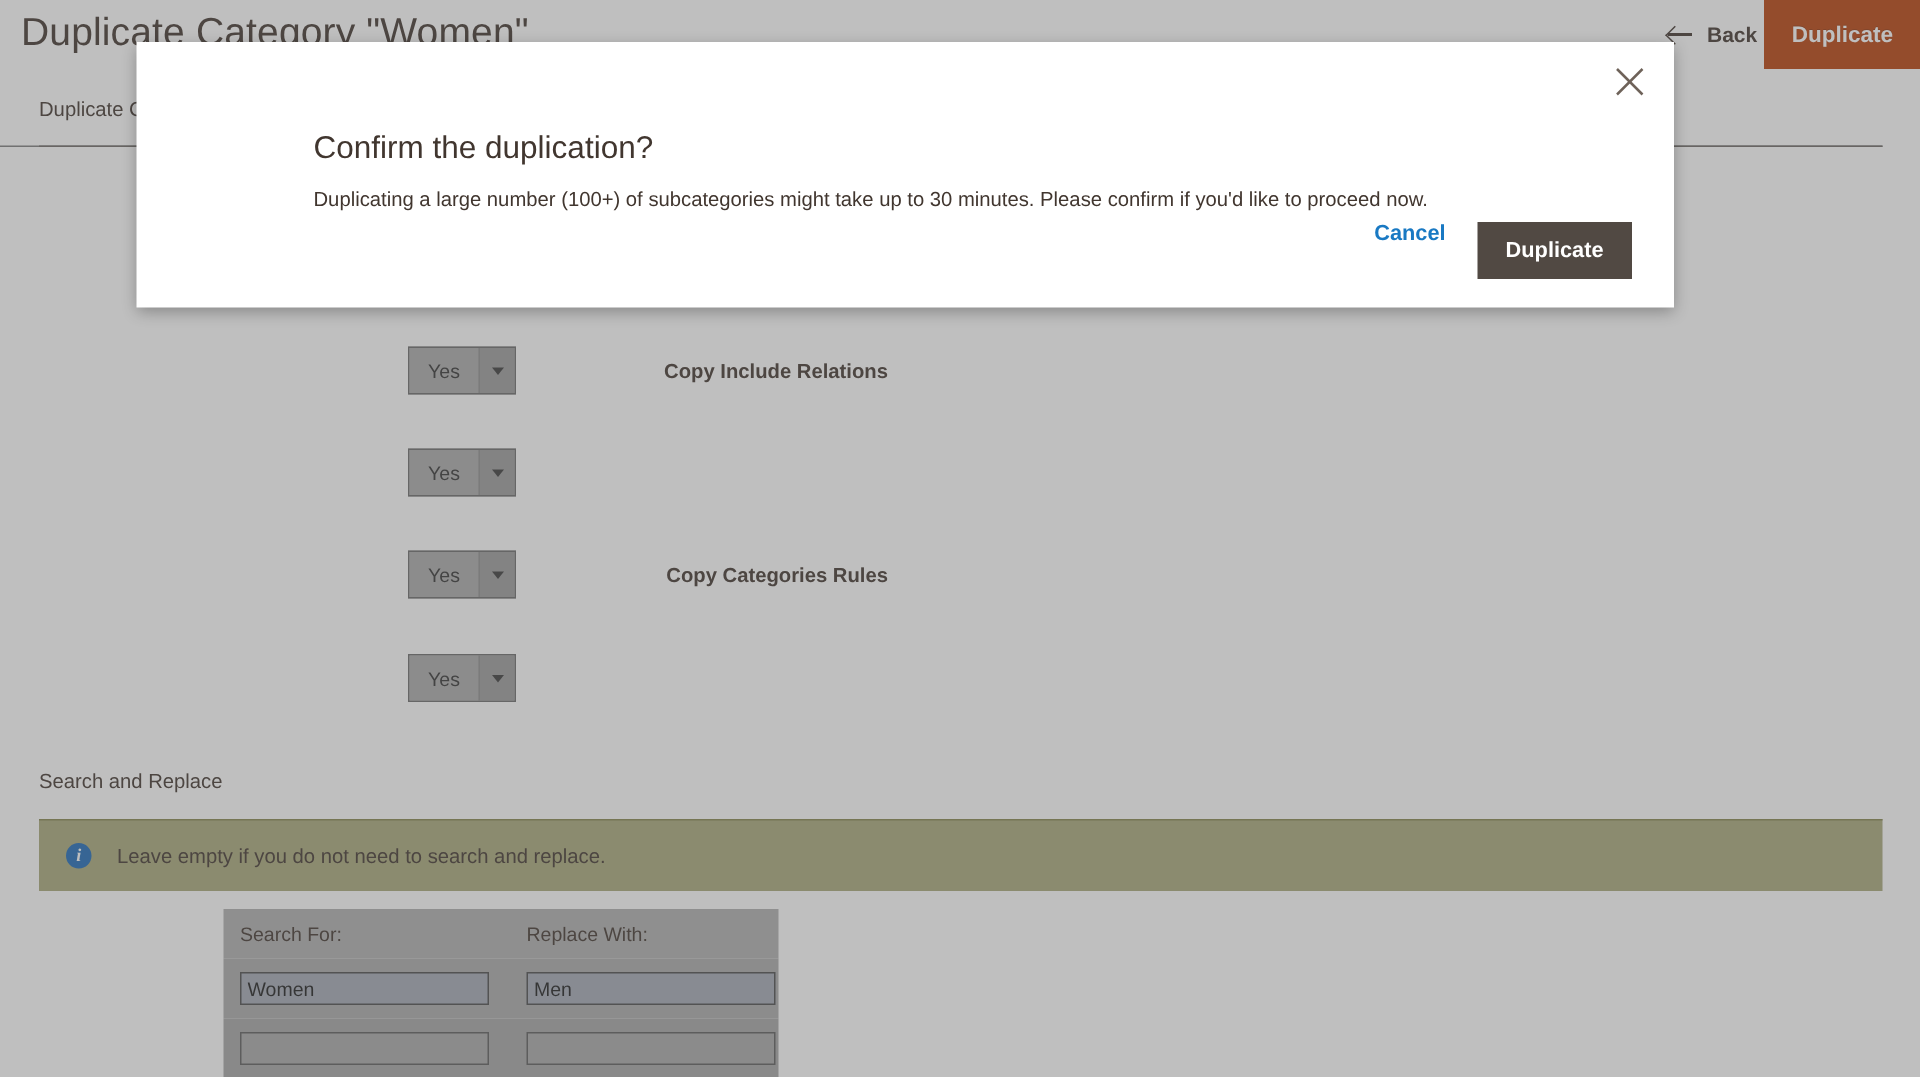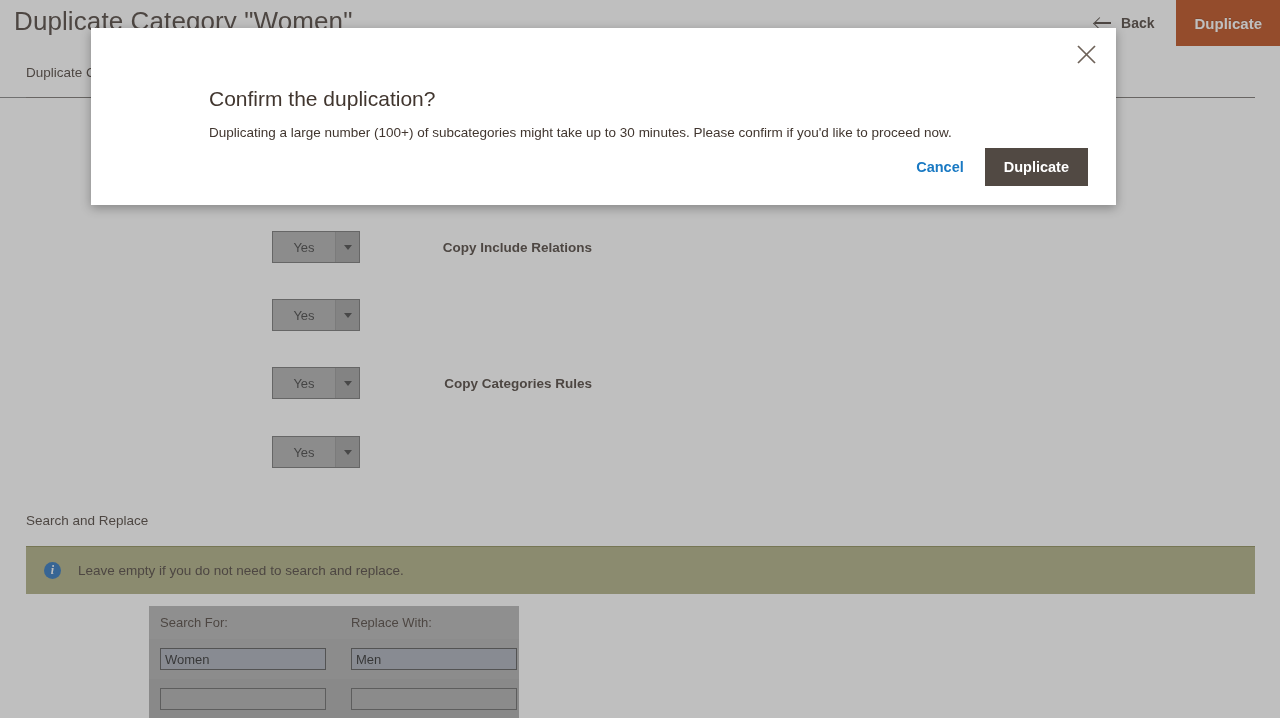--- a/index.html
+++ b/index.html
@@ -45,21 +45,21 @@
     height: 46px;
   }
 
   .back-link {
     display: flex;
     align-items: center;
     gap: 9px;
     font-size: 14px;
     font-weight: bold;
     color: #41362f;
-    margin-right: 22px;
+    margin-right: 5px;
     cursor: pointer;
   }
   .back-arrow {
     display: inline-block;
     width: 17px;
     height: 14px;
     position: relative;
   }
   .back-arrow::before {
     content: "";
@@ -150,21 +150,21 @@
     white-space: nowrap;
   }
   .field-control {
     position: absolute;
     left: 272px;
   }
 
   .select-box {
     display: inline-flex;
     align-items: stretch;
-    width: 88px;
+    width: 72px;
     height: 32px;
     border: 1px solid #6c6c6c;
     background: #b0b0b0;
     cursor: pointer;
   }
   .select-value {
     flex: 1;
     display: flex;
     align-items: center;
     justify-content: center;
@@ -320,21 +320,21 @@
     left: 118px;
     top: 97px;
     font-size: 13.5px;
     color: #41362f;
   }
   .modal-footer {
     position: absolute;
     right: 28px;
     bottom: 19px;
     display: flex;
-    align-items: center;
+    align-items: flex-start;
     gap: 0;
     margin-left: 12px;
   }
   .btn-cancel {
     background: transparent;
     border: none;
     color: #1979c3;
     font-family: "Liberation Sans", sans-serif;
     font-size: 14.5px;
     font-weight: bold;

